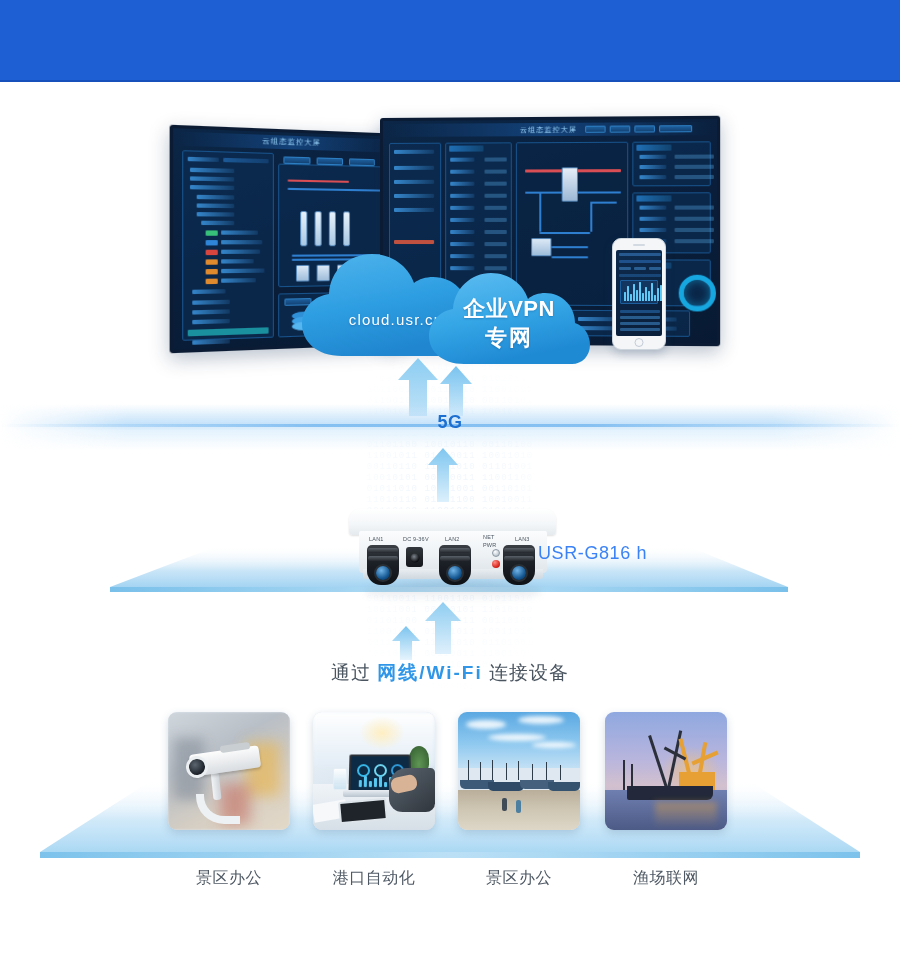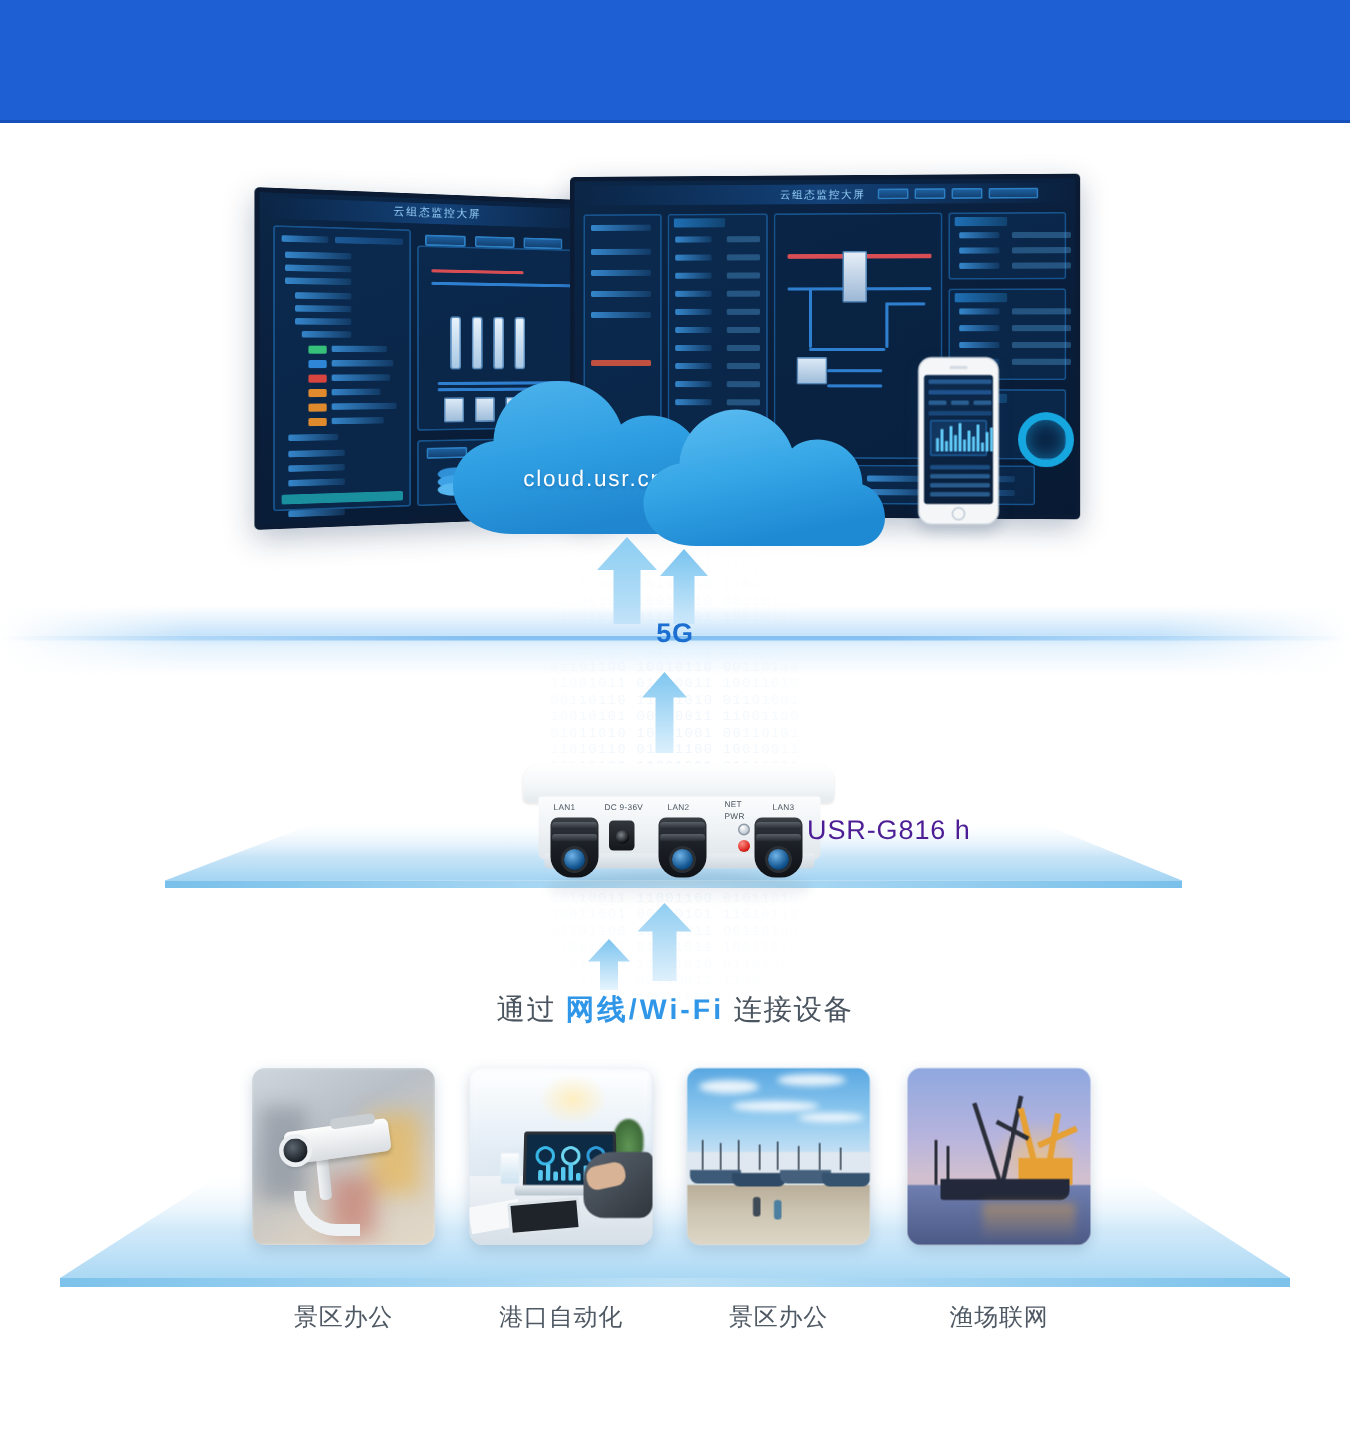--- a/index.html
+++ b/index.html
@@ -232,21 +232,21 @@
   .led { position: absolute; width: 8px; height: 8px; border-radius: 50%; }
   .led.net { background: radial-gradient(circle at 35% 30%, #ffffff, #c8d2da 60%, #9aa6b0); border:1px solid #8d99a4; }
   .led.pwr { background: radial-gradient(circle at 35% 30%, #ff8d85, #d8231b 65%, #8e130e); }
   .dev-reflection {
     position: absolute; left: 20px; top: 72px; width: 176px; height: 22px;
     background: linear-gradient(180deg, rgba(120,140,160,.26), rgba(120,140,160,0));
     filter: blur(3px); border-radius: 50%;
   }
   .dev-model {
     position: absolute; left: 538px; top: 543px;
-    font-size: 18px; color: #4c1d95; letter-spacing: .6px; font-weight: 400;
+    font-size: 18px; color: #3b82f6; letter-spacing: .6px; font-weight: 400;
     font-family: "Liberation Sans", sans-serif; white-space: nowrap;
   }
 
   
   .connect-text {
     position: absolute; left: 0; top: 660px; width: 900px; text-align: center;
     font-size: 19px; letter-spacing: 1px; color: #4a5560; white-space: nowrap;
   }
   .connect-text .hl { color: #2f96e8; font-weight: 700; letter-spacing: 2px; }
 
@@ -579,20 +579,22 @@
           <stop offset="0%" stop-color="#5fbdf1"></stop>
           <stop offset="55%" stop-color="#35a6e6"></stop>
           <stop offset="100%" stop-color="#1f8ad4"></stop>
         </linearGradient>
       </defs>
       <path fill="url(#gB)" d="
         M40,96 C18,96 5,83 5,68 C5,54 16,43 29,41 C30,21 47,5 67,5
         C85,5 99,16 104,31 C108,27 115,25 121,25 C138,25 151,38 151,55
         C161,58 166,68 166,77 C166,88 158,96 148,96 Z"></path>
     </svg>
+    <div class="cloud-text t1">企业VPN</div>
+    <div class="cloud-text t2">专网</div>
   </div>
 
   <svg class="arrow" style="left:398px; top:358px;" width="40" height="58" viewBox="0 0 40 58">
     <defs>
       <linearGradient id="ar1" x1="0" y1="1" x2="0" y2="0">
         <stop offset="0%" stop-color="#bfe2f8"></stop>
         <stop offset="100%" stop-color="#8ccdf2"></stop>
       </linearGradient>
     </defs>
     <path fill="url(#ar1)" d="M20,0 L40,22 L29,22 L29,58 L11,58 L11,22 L0,22 Z"></path>

